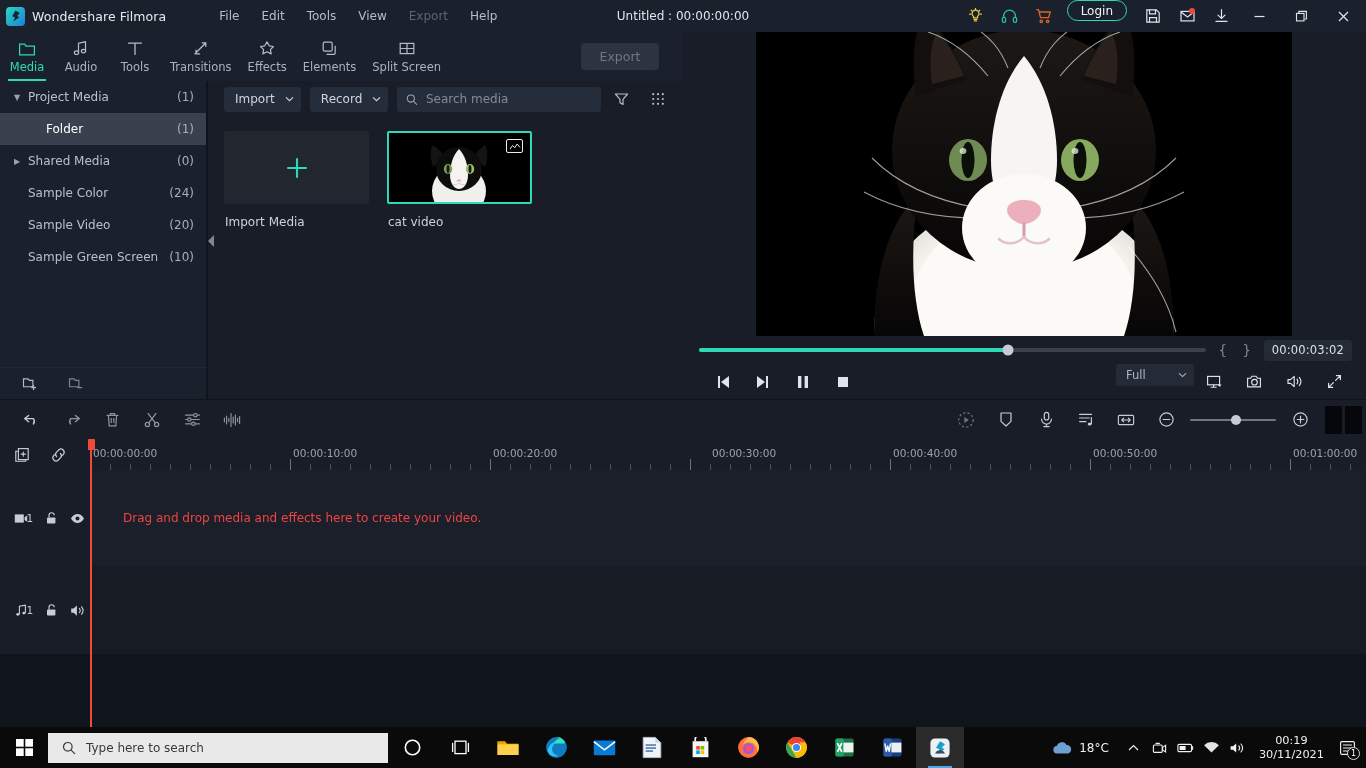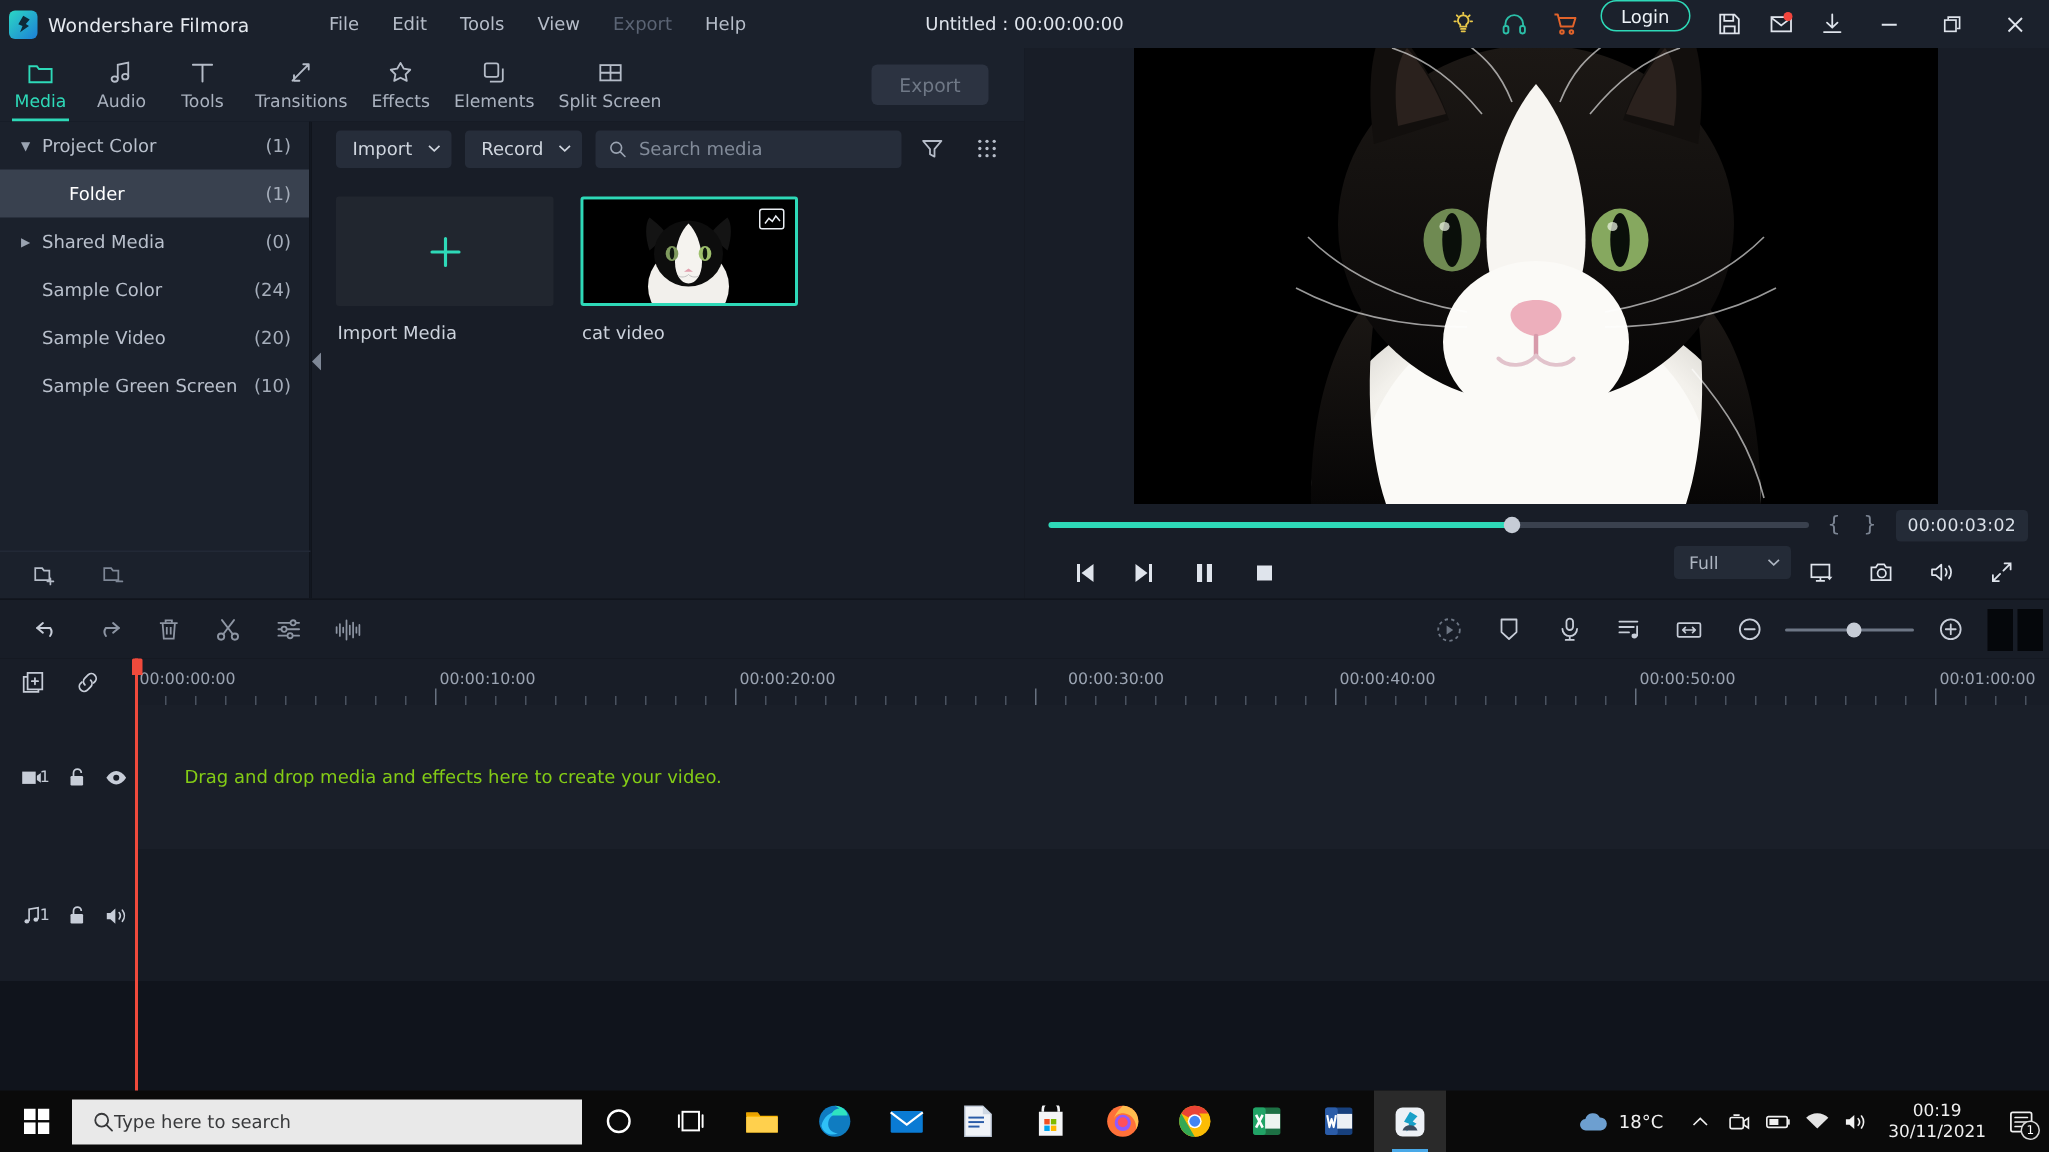--- a/index.html
+++ b/index.html
@@ -191,37 +191,37 @@
   .tick { position:absolute; bottom:0; width:1px; background:#6d7685; }
   .trackhead { position:absolute; left:0; width:90px; background:#181d27; }
   .th-inner { display:flex; align-items:center; height:100%; padding-left:8px; gap:0; }
   .th-ico { width:27px; display:flex; align-items:center; justify-content:center; }
   .th-num { font-size:10.5px; color:#c3cad5; margin-left:-7px; margin-right:6px; }
   .trackbody { position:absolute; left:90px; width:1276px; }
   .v-track { background:#1a1f29; }
   .a-track { background:#161b24; }
   .drop-hint {
     position:absolute; left:33px; top:50%; transform:translateY(-50%);
-    font-size:12px; color:#84cc16;
+    font-size:12px; color:#ef4444;
   }
   .playhead { position:absolute; left:90px; top:0; width:2px; height:288px; background:#f04a3c; z-index:5; }
   .playhead-top {
     position:absolute; left:88px; top:0; width:7px; height:11px; background:#f04a3c;
     border-radius:1px 1px 0 0; z-index:6;
   }
 
   
   .taskbar {
     position:absolute; left:0; top:727px; width:1366px; height:41px; background:#0a0a0a;
     display:flex; align-items:center;
   }
   .start-btn { width:48px; height:41px; display:flex; align-items:center; justify-content:center; }
   .tb-search {
     width:340px; height:30px; background:#e9e9e9; display:flex; align-items:center;
-    gap:0; padding-left:14px; margin-left:0;
+    gap:10px; padding-left:14px; margin-left:0;
   }
   .tb-search .ph { font-size:12px; color:#38393b; }
   .tb-app { width:48px; height:41px; display:flex; align-items:center; justify-content:center; position:relative; }
   .tb-app.active { background:#2a2a2a; }
   .tb-app .ul { position:absolute; bottom:0; left:12px; width:24px; height:2.5px; background:#49a9e8; }
   .tray { margin-left:auto; display:flex; align-items:center; height:41px; padding-right:4px; gap:0; }
   .tray-ico { width:26px; height:41px; display:flex; align-items:center; justify-content:center; }
   .tray-temp { font-size:12px; color:#f0f0f0; margin:0 12px 0 4px; }
   .clock {
     display:flex; flex-direction:column; align-items:center; justify-content:center;
@@ -367,21 +367,21 @@
           <path d="M2.2 8.5h13.6M9 3.4v10.2"></path>
       </svg>
       <span class="lbl">Split Screen</span>
     </div>
     <div class="export-btn">Export</div>
   </div>
 
   <div class="sidebar">
     <div class="side-row">
       <span class="caret">▼</span>
-      <span class="slabel">Project Color</span>
+      <span class="slabel">Project Media</span>
       <span class="scount">(1)</span>
     </div>
     <div class="side-row sel indent">
       <span class="caret"></span>
       <span class="slabel">Folder</span>
       <span class="scount">(1)</span>
     </div>
     <div class="side-row">
       <span class="caret">▶</span>
       <span class="slabel">Shared Media</span>

